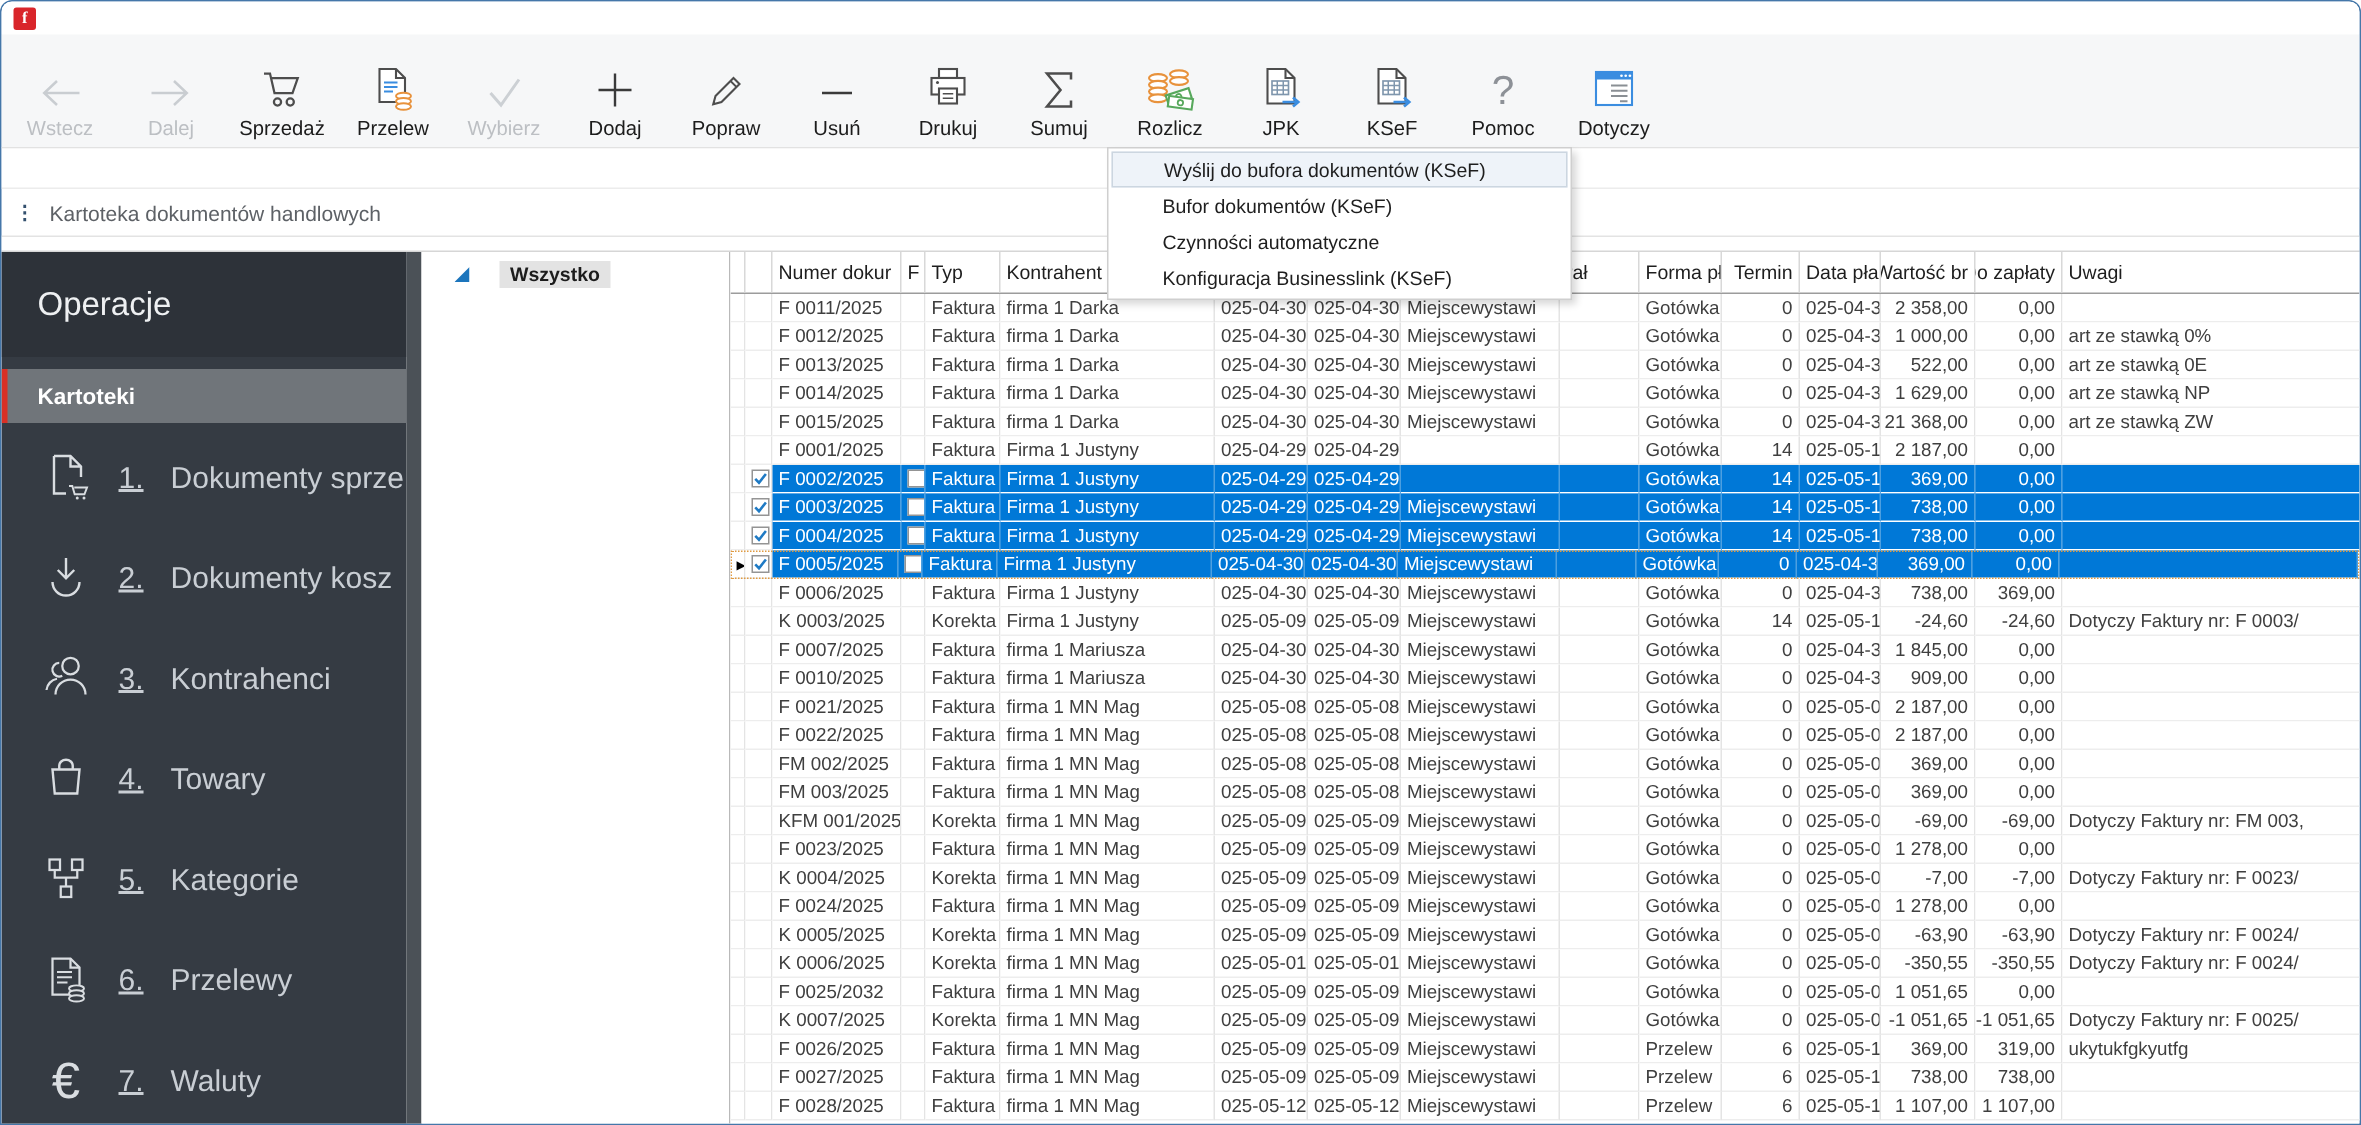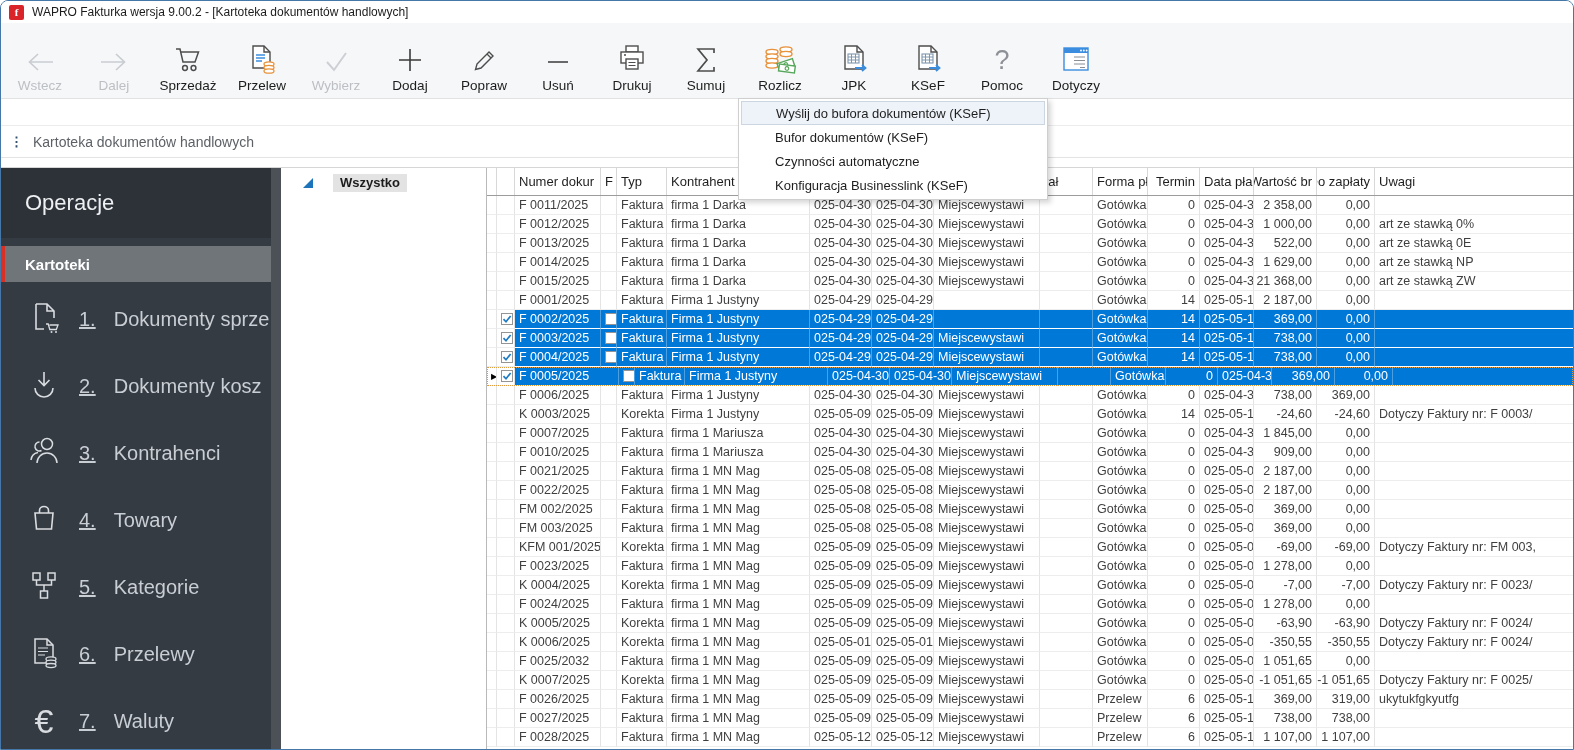--- a/index.html
+++ b/index.html
@@ -63,21 +63,20 @@
   .menu-item { height:24px; display:flex; align-items:center; padding-left:34px; font-size:13px; color:#1e1e1e; cursor:default; }
   .menu-item.highlight { background:#eef3f9; border:1px solid #ccd6e0; }
 </style>
 </head>
 <body>
 
 <div class="window">
 
   <div class="titlebar">
     <div class="app-icon">f</div>
-    <div class="title">WAPRO Fakturka wersja 9.00.2 - [Kartoteka dokumentów handlowych]</div>
   </div>
 
   <div class="toolbar">
     <div class="tb-btn disabled">
       <span class="icn">
           <svg width="34" height="26" viewBox="0 0 34 26">
             <path d="M30 13 H7 M15 5 L6.5 13 L15 21" fill="none" stroke="#c9cdd1" stroke-width="1.7"></path>
           </svg>
         </span>
       <span class="lbl">Wstecz</span>
@@ -536,21 +535,21 @@
           <div class="gr-cell fixed" style="width: 10px;">
             <span class="cur-arrow">▶</span>
           </div>
           <div class="gr-cell fixed" style="width: 18px;">
             <span class="checkbox">
               <svg width="10" height="10" viewBox="0 0 10 10">
                 <path d="M1.5 5.2 L4 7.8 L8.6 2" fill="none" stroke="#1f7ac4" stroke-width="1.7"></path>
               </svg>
             </span>
           </div>
-          <div class="gr-cell" style="width: 104px;">F 0005/2025</div>
+          <div class="gr-cell" style="width: 84px;">F 0005/2025</div>
           <div class="gr-cell" style="width: 16px;">
             <span class="checkbox"></span>
           </div>
           <div class="gr-cell" style="width: 50px;">Faktura V</div>
           <div class="gr-cell" style="width: 143px;">Firma 1 Justyny</div>
           <div class="gr-cell" style="width: 62px;">025-04-30</div>
           <div class="gr-cell" style="width: 62px;">025-04-30</div>
           <div class="gr-cell" style="width: 106px;">Miejscewystawi</div>
           <div class="gr-cell" style="width: 53px;"></div>
           <div class="gr-cell" style="width: 55px;">Gotówka</div>

